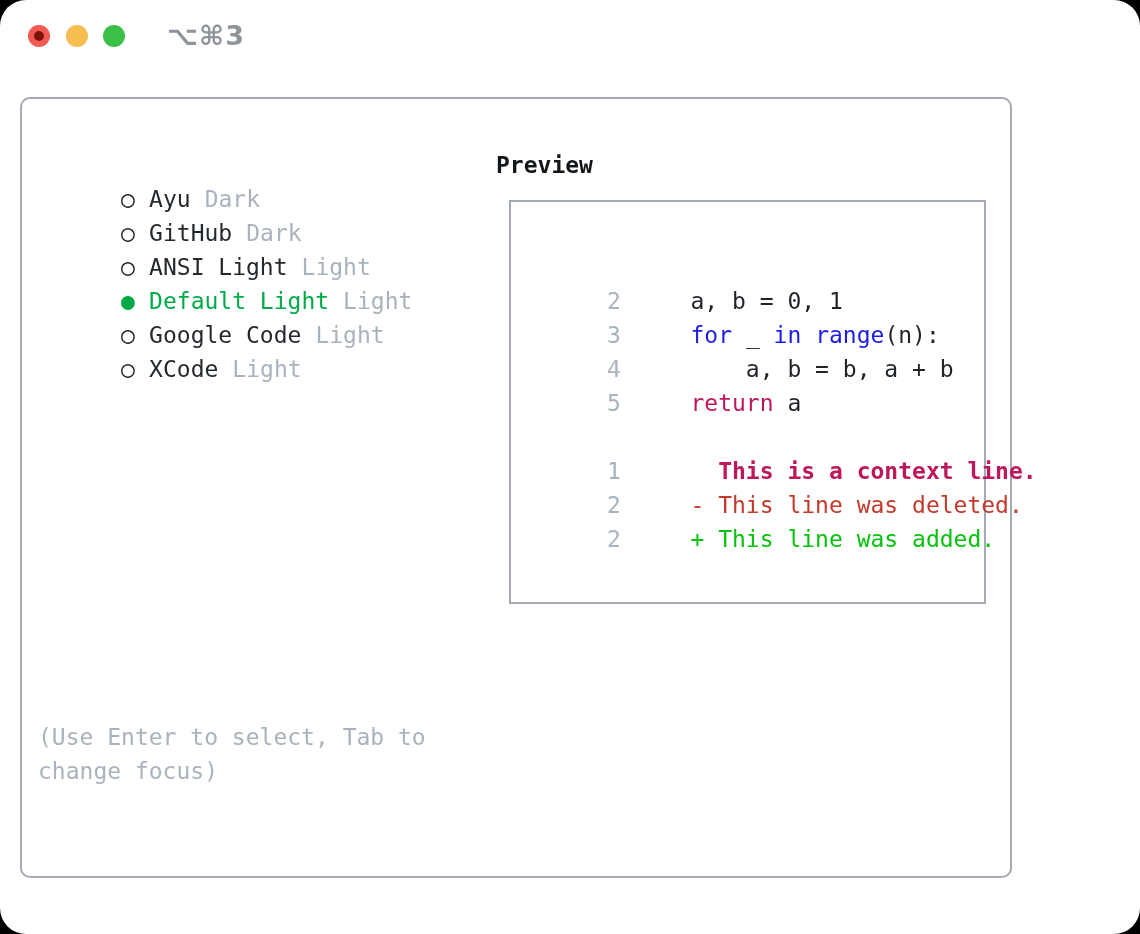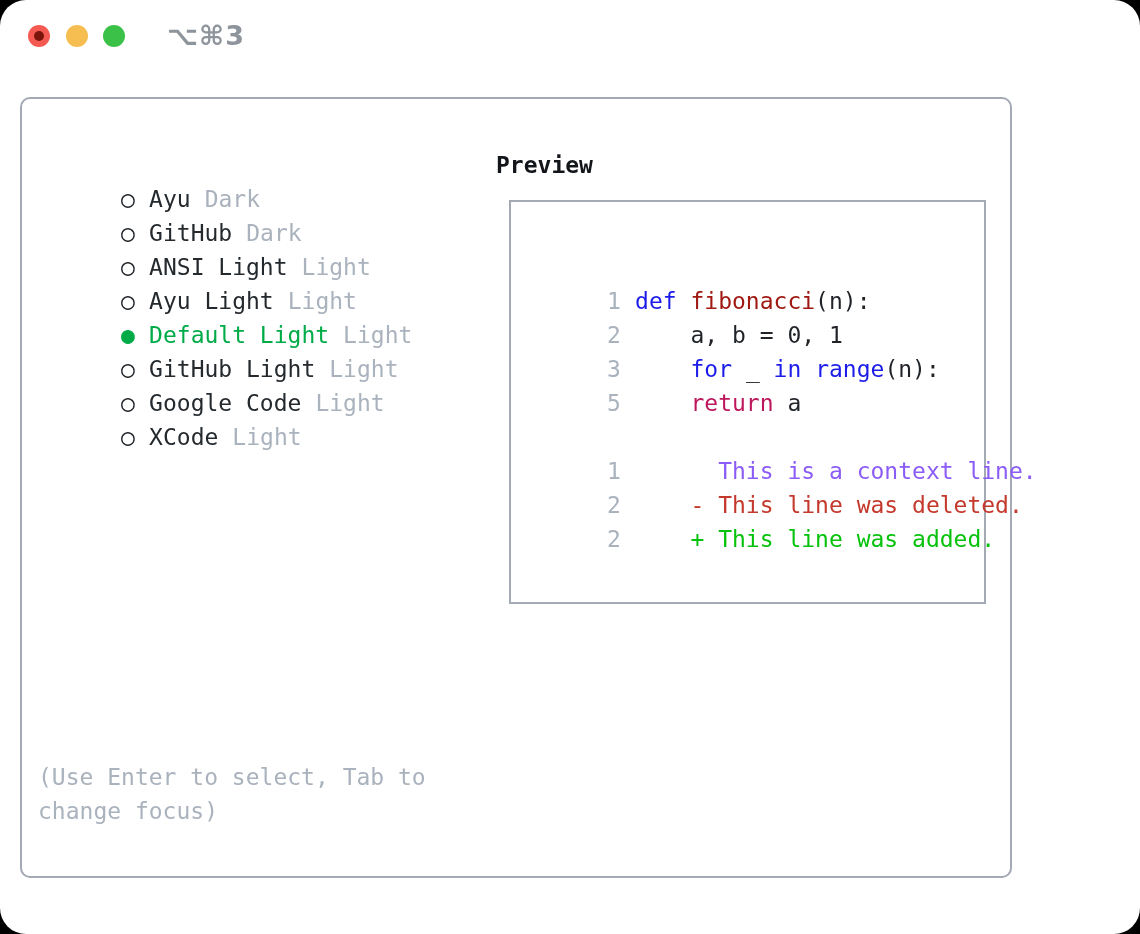--- a/index.html
+++ b/index.html
@@ -32,21 +32,21 @@
   }
   
   .col{position:absolute;font-size:23px;line-height:34px;}
   .row{height:34px;white-space:pre;}
   .marker{display:inline-block;width:28px;}
   .tag{margin-left:14px;}
   .bold{font-weight:bold;}
   .theme-list{left:38px;top:148px;}
   .apply-list{left:38px;top:624px;}
   .help{
-    position:absolute;left:38px;top:760px;width:412px;
+    position:absolute;left:38px;top:720px;width:412px;
     font-size:23px;line-height:34px;
   }
   .preview-title{position:absolute;left:496px;top:148px;font-size:23px;line-height:34px;}
   .code{position:absolute;left:524px;top:250px;font-size:23px;line-height:34px;}
   .cl{height:34px;white-space:pre;}
   .ln{display:inline-block;width:28px;}
   .gap{height:34px;}
 </style>
 </head>
 <body>
@@ -66,58 +66,52 @@
     <div class="row">
       <span class="marker" style="color: rgb(36, 41, 46);">○</span><span style="color: rgb(36, 41, 46);">Ayu</span><span class="tag" style="color: rgb(169, 178, 189);">Dark</span>
     </div>
     <div class="row">
       <span class="marker" style="color: rgb(36, 41, 46);">○</span><span style="color: rgb(36, 41, 46);">GitHub</span><span class="tag" style="color: rgb(169, 178, 189);">Dark</span>
     </div>
     <div class="row">
       <span class="marker" style="color: rgb(36, 41, 46);">○</span><span style="color: rgb(36, 41, 46);">ANSI Light</span><span class="tag" style="color: rgb(169, 178, 189);">Light</span>
     </div>
     <div class="row">
-      <span class="marker" style="color: rgb(36, 41, 46);">○</span><span style="color: rgb(36, 41, 46);">Ayu Light</span><span class="tag" style="color: rgb(169, 178, 189);">Light</span>
-    </div>
-    <div class="row">
       <span class="marker" style="color: rgb(0, 171, 71);">●</span><span style="color: rgb(0, 171, 71);">Default Light</span><span class="tag" style="color: rgb(169, 178, 189);">Light</span>
-    </div>
-    <div class="row">
-      <span class="marker" style="color: rgb(36, 41, 46);">○</span><span style="color: rgb(36, 41, 46);">GitHub Light</span><span class="tag" style="color: rgb(169, 178, 189);">Light</span>
     </div>
     <div class="row">
       <span class="marker" style="color: rgb(36, 41, 46);">○</span><span style="color: rgb(36, 41, 46);">Google Code</span><span class="tag" style="color: rgb(169, 178, 189);">Light</span>
     </div>
     <div class="row">
       <span class="marker" style="color: rgb(36, 41, 46);">○</span><span style="color: rgb(36, 41, 46);">XCode</span><span class="tag" style="color: rgb(169, 178, 189);">Light</span>
     </div>
   </div>
 
 
   <div class="help" style="color: rgb(169, 178, 189);">(Use Enter to select, Tab to change focus)</div>
 
   <div class="preview-title bold" style="color: rgb(18, 21, 25);">Preview</div>
   <div class="preview-box"></div>
 
   <div class="code">
     <div class="cl">
-      <span class="ln" style="color: rgb(169, 178, 189);">1</span><span style="color: rgb(28, 28, 232);">def </span><span style="color: rgb(160, 24, 18);">fibonacci</span><span style="color: rgb(31, 35, 40);">(n):</span>
-    </div>
-    <div class="cl">
       <span class="ln" style="color: rgb(169, 178, 189);">2</span><span style="color: rgb(31, 35, 40);">    a, b = 0, 1</span>
     </div>
     <div class="cl">
       <span class="ln" style="color: rgb(169, 178, 189);">3</span><span style="color: rgb(31, 35, 40);">    </span><span style="color: rgb(28, 28, 232);">for</span><span style="color: rgb(31, 35, 40);"> _ </span><span style="color: rgb(28, 28, 232);">in</span><span style="color: rgb(31, 35, 40);"> </span><span style="color: rgb(28, 28, 232);">range</span><span style="color: rgb(31, 35, 40);">(n):</span>
     </div>
     <div class="cl">
+      <span class="ln" style="color: rgb(169, 178, 189);">4</span><span style="color: rgb(31, 35, 40);">        a, b = b, a + b</span>
+    </div>
+    <div class="cl">
       <span class="ln" style="color: rgb(169, 178, 189);">5</span><span style="color: rgb(31, 35, 40);">    </span><span style="color: #be185d;">return</span><span style="color: rgb(31, 35, 40);"> a</span>
     </div>
     <div class="gap"></div>
     <div class="cl">
-      <span class="ln" style="color: rgb(169, 178, 189);">1</span><span style="color: #8b5cf6;">      This is a context line.</span>
+      <span class="ln" style="color: rgb(169, 178, 189);">1</span><span style="color: #be185d; font-weight: bold;">      This is a context line.</span>
     </div>
     <div class="cl">
       <span class="ln" style="color: rgb(169, 178, 189);">2</span><span style="color: rgb(196, 57, 44);">    - This line was deleted.</span>
     </div>
     <div class="cl">
       <span class="ln" style="color: rgb(169, 178, 189);">2</span><span style="color: rgb(6, 194, 12);">    + This line was added.</span>
     </div>
   </div>
 
 </div>

